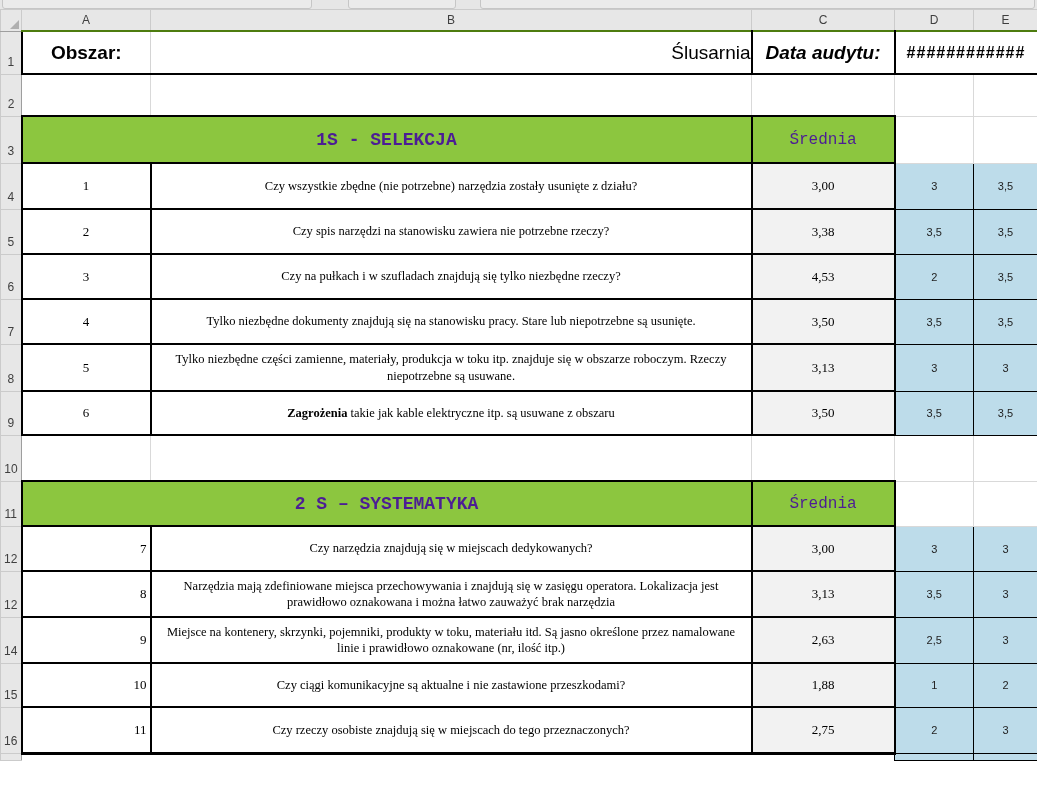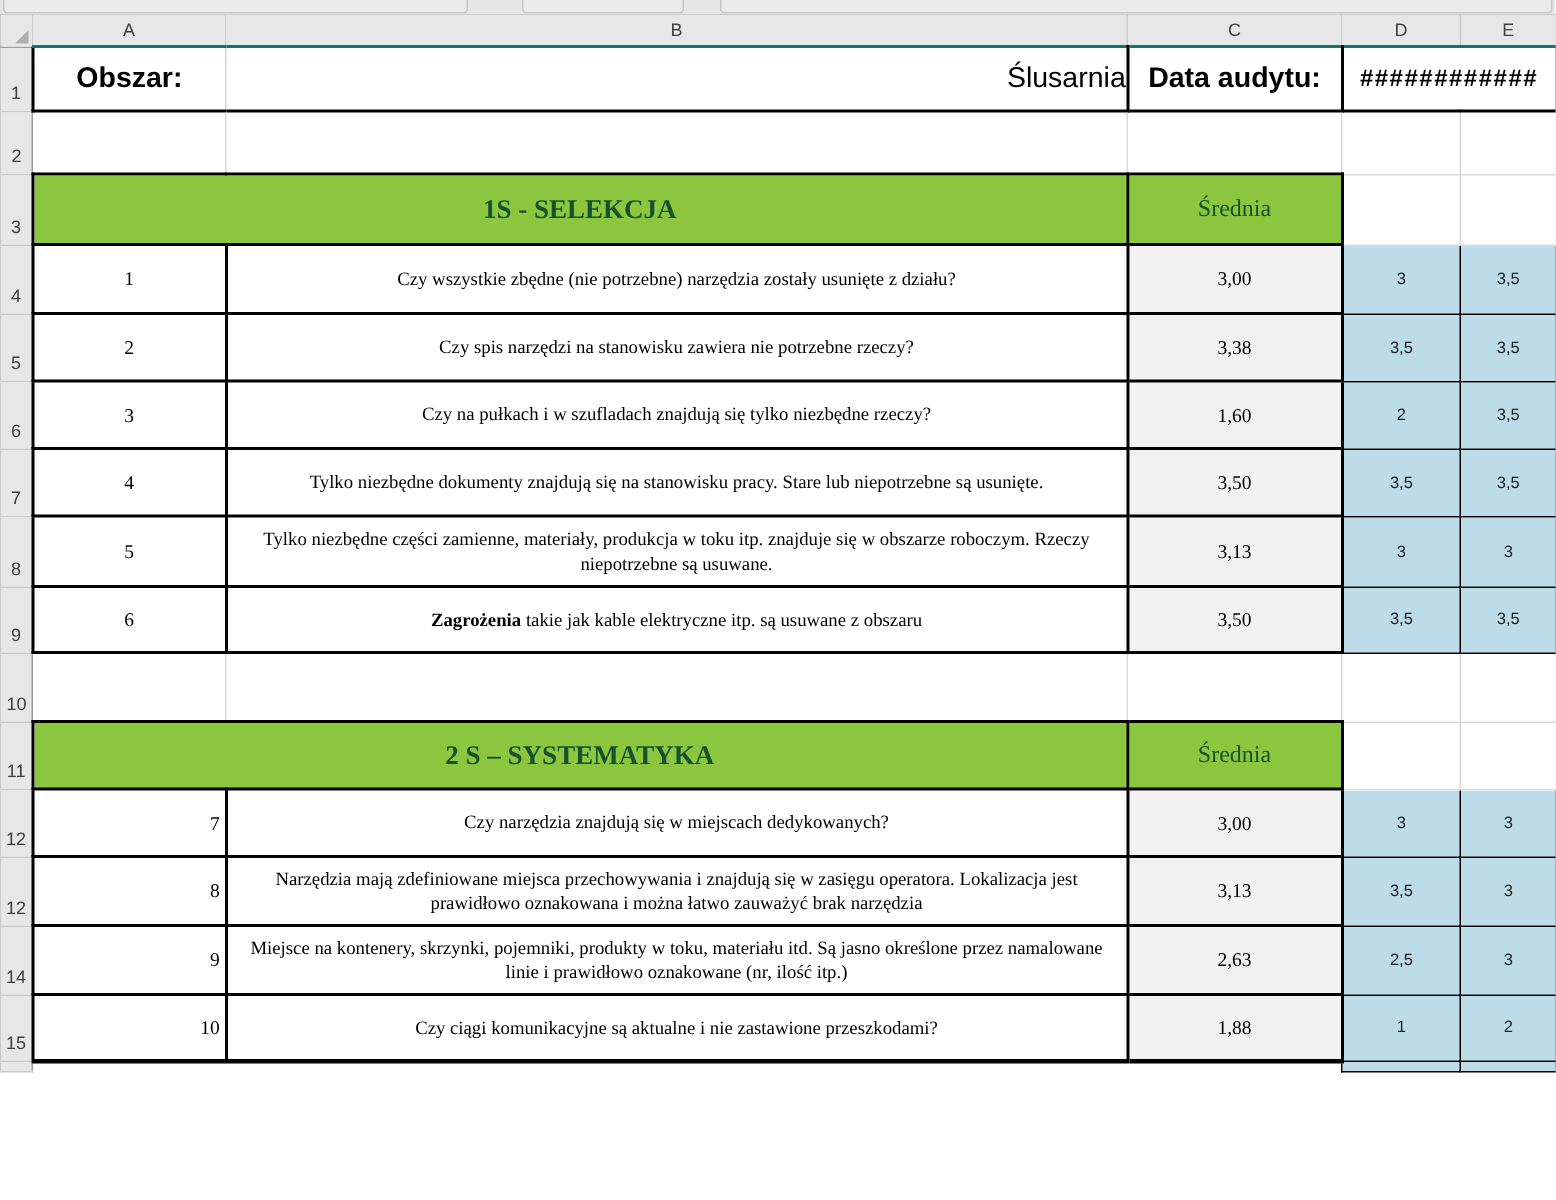--- a/index.html
+++ b/index.html
@@ -19,32 +19,32 @@
   .ch{background:#E7E7E7;border:1px solid #CBCBCB;border-bottom:1px solid #9E9E9E;
       color:#3f3f3f;font-size:12px;height:20px;}
   .corner{position:relative;}
   .corner .tri{position:absolute;right:2px;bottom:2px;width:0;height:0;
                border-bottom:9px solid #AFAFAF;border-left:9px solid transparent;}
   .rh{background:#E7E7E7;border:1px solid #CBCBCB;border-right:1px solid #9E9E9E;
       color:#3f3f3f;font-size:12px;vertical-align:bottom;padding-bottom:5px;}
   .rh.sel{background:#D2D2D2;border-right:2px solid var(--selgreen,#1E7145);}
 
   
-  .tb{border-top:2px solid #0f766e;border-bottom:2px solid #000;}
+  .tb{border-top:2px solid #4d7c0f;border-bottom:2px solid #000;}
   .t-a{font-weight:bold;font-size:19px;border-left:2px solid #000;border-right:1px solid #D4D4D4;}
   .t-b{font-size:19px;border-right:2px solid #000;text-align:right;}
-  .t-c{font-weight:bold;font-size:19px;border-right:2px solid #000;}
+  .t-c{font-weight:bold;font-size:19px;border-right:2px solid #000;font-style:italic;}
   .t-hash{font-weight:bold;font-size:16px;letter-spacing:1px;white-space:nowrap;
           border-right:2px solid #000;}
 
   .spacer{border:1px solid #D9D9D9;background:#fff;}
 
   
   .green{background:var(--green,#8CC63F);border:2px solid #000;
-         font-family:Liberation Serif, serif;color:#14532d;}
+         font-family:Liberation Mono, monospace;color:#4c1d95;}
   .green.title{font-weight:bold;font-size:18px;}
   .green.avg{font-size:16px;}
 
   
   .qnum{font-family:"Liberation Serif","DejaVu Serif",serif;font-size:13px;
         border:2px solid #000;background:#fff;}
   .qnum.right{text-align:right;padding-right:3px;}
   .qtext{font-family:"Liberation Serif","DejaVu Serif",serif;font-size:12.5px;
          border:2px solid #000;background:#fff;line-height:1.3;padding:0 14px;}
   .emph{font-weight:bold;}
@@ -120,21 +120,21 @@
           <td class="qnum">2</td>
           <td class="qtext">Czy spis narzędzi na stanowisku zawiera nie potrzebne rzeczy?</td>
           <td class="avgc">3,38</td>
           <td class="blue">3,5</td>
           <td class="blue">3,5</td>
         </tr>
         <tr style="height: 45px;">
           <td class="rh">6</td>
           <td class="qnum">3</td>
           <td class="qtext">Czy na pułkach i w szufladach znajdują się tylko niezbędne rzeczy?</td>
-          <td class="avgc">1,60</td>
+          <td class="avgc">4,53</td>
           <td class="blue">2</td>
           <td class="blue">3,5</td>
         </tr>
         <tr style="height: 45px;">
           <td class="rh">7</td>
           <td class="qnum">4</td>
           <td class="qtext">Tylko niezbędne dokumenty znajdują się na stanowisku pracy. Stare lub niepotrzebne są usunięte.</td>
           <td class="avgc">3,50</td>
           <td class="blue">3,5</td>
           <td class="blue">3,5</td>
@@ -195,20 +195,28 @@
           <td class="blue">3</td>
         </tr>
         <tr style="height: 44px;">
           <td class="rh">15</td>
           <td class="qnum right">10</td>
           <td class="qtext">Czy ciągi komunikacyjne są aktualne i nie zastawione przeszkodami?</td>
           <td class="avgc">1,88</td>
           <td class="blue">1</td>
           <td class="blue">2</td>
         </tr>
+        <tr style="height: 46px;">
+          <td class="rh">16</td>
+          <td class="qnum right">11</td>
+          <td class="qtext">Czy rzeczy osobiste znajdują się w miejscach do tego przeznaczonych?</td>
+          <td class="avgc">2,75</td>
+          <td class="blue">2</td>
+          <td class="blue">3</td>
+        </tr>
         <tr style="height: 7px;">
           <td class="rh"></td>
           <td class="below"></td>
           <td class="below"></td>
           <td class="below"></td>
           <td class="blue sliver"></td>
           <td class="blue sliver"></td>
         </tr>
       </tbody>
   </table>

